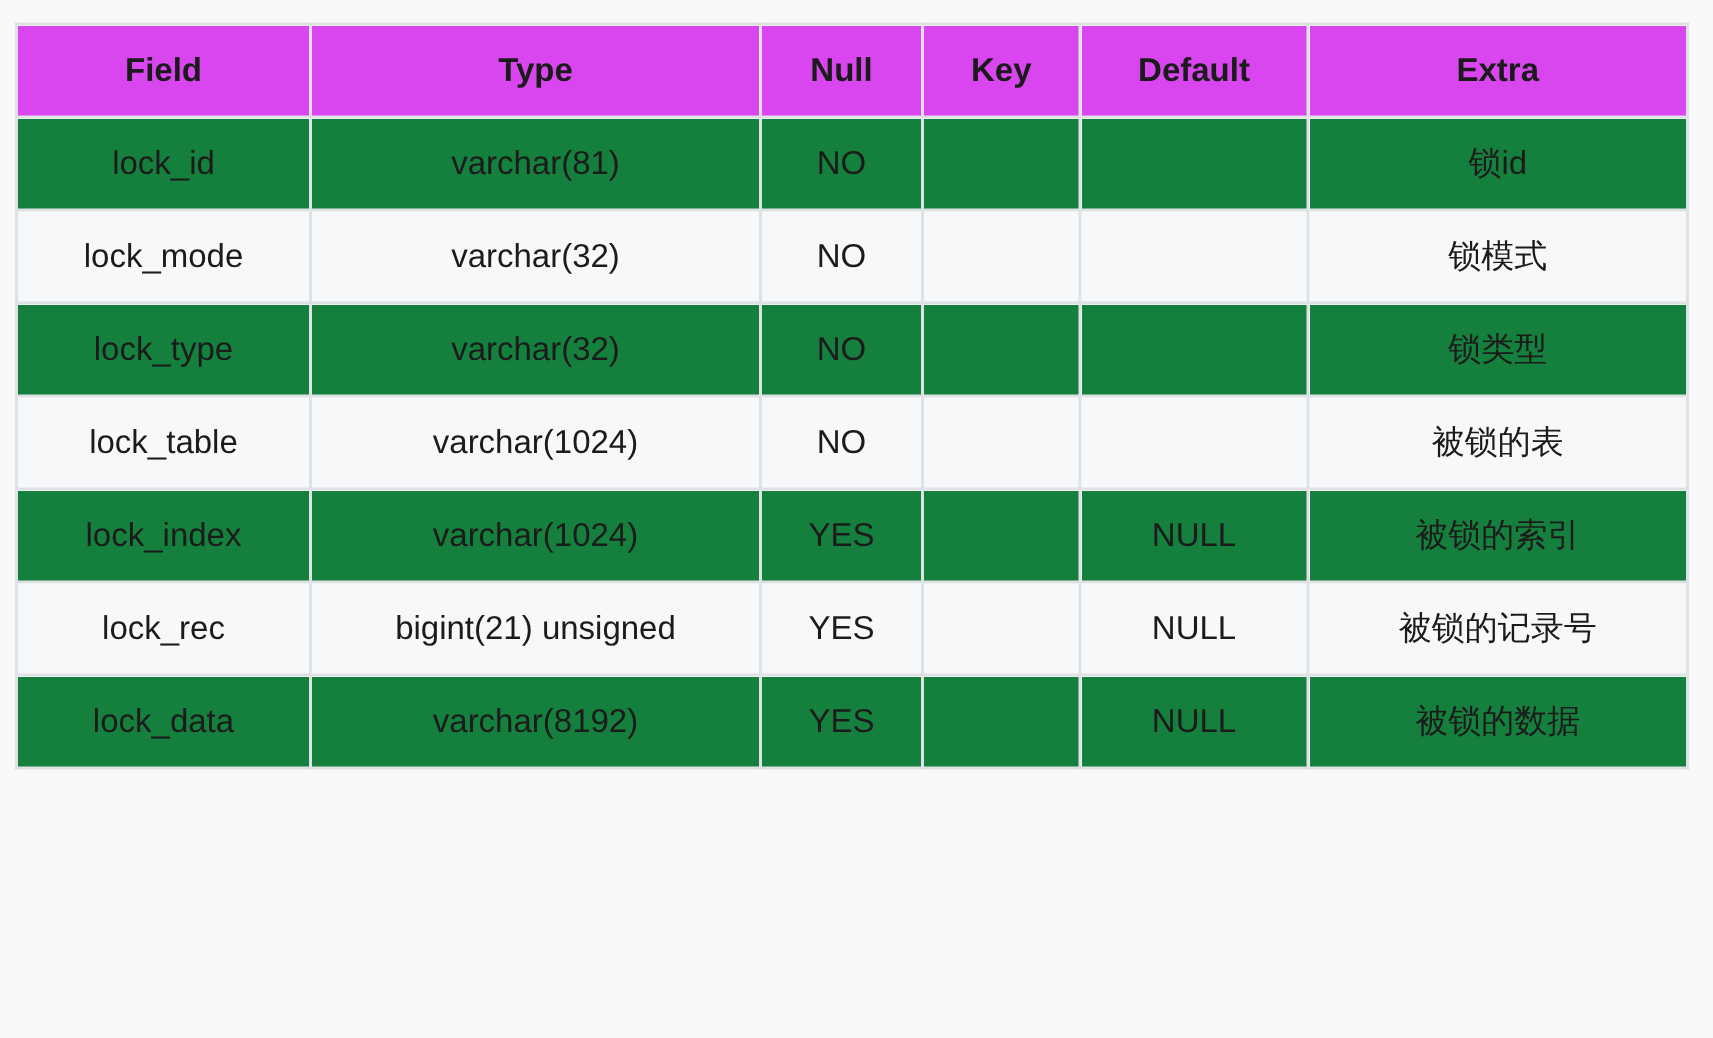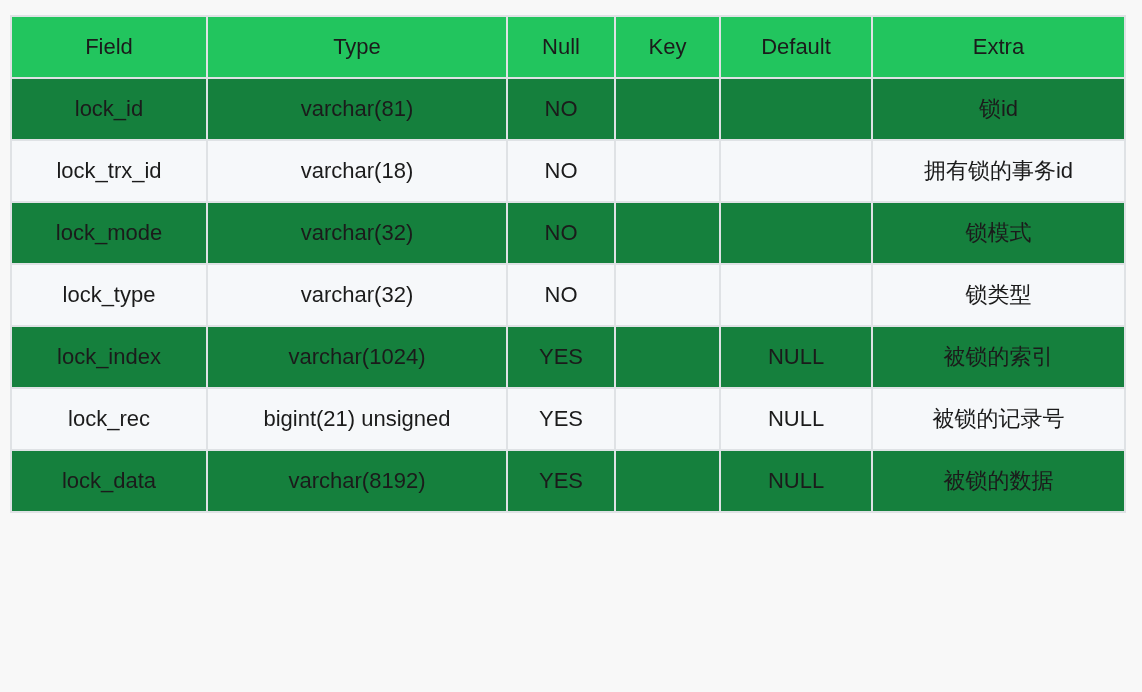--- a/index.html
+++ b/index.html
@@ -32,22 +32,22 @@
   table.schema td {
     border: 2px solid #dfe2e5;
     height: 60px;
     text-align: center;
     vertical-align: middle;
     padding: 0 8px;
     overflow: hidden;
     white-space: nowrap;
   }
   table.schema th {
-    font-weight: normal;
-    background: #22c55e;
+    font-weight: bold;
+    background: #d946ef;
   }
   table.schema tbody tr {
     background: #15803d;
   }
   table.schema tbody tr:nth-child(even) {
     background: #f6f8fa;
   }
   col.c-field   { width: 196px; }
   col.c-type    { width: 300px; }
   col.c-null    { width: 108px; }
@@ -82,42 +82,42 @@
       <tbody>
         <tr>
           <td>lock_id</td>
           <td>varchar(81)</td>
           <td>NO</td>
           <td></td>
           <td></td>
           <td>锁id</td>
         </tr>
         <tr>
-          <td>lock_trx_id</td>
-          <td>varchar(18)</td>
-          <td>NO</td>
-          <td></td>
-          <td></td>
-          <td>拥有锁的事务id</td>
-        </tr>
-        <tr>
           <td>lock_mode</td>
           <td>varchar(32)</td>
           <td>NO</td>
           <td></td>
           <td></td>
           <td>锁模式</td>
         </tr>
         <tr>
           <td>lock_type</td>
           <td>varchar(32)</td>
           <td>NO</td>
           <td></td>
           <td></td>
           <td>锁类型</td>
+        </tr>
+        <tr>
+          <td>lock_table</td>
+          <td>varchar(1024)</td>
+          <td>NO</td>
+          <td></td>
+          <td></td>
+          <td>被锁的表</td>
         </tr>
         <tr>
           <td>lock_index</td>
           <td>varchar(1024)</td>
           <td>YES</td>
           <td></td>
           <td>NULL</td>
           <td>被锁的索引</td>
         </tr>
         <tr>

